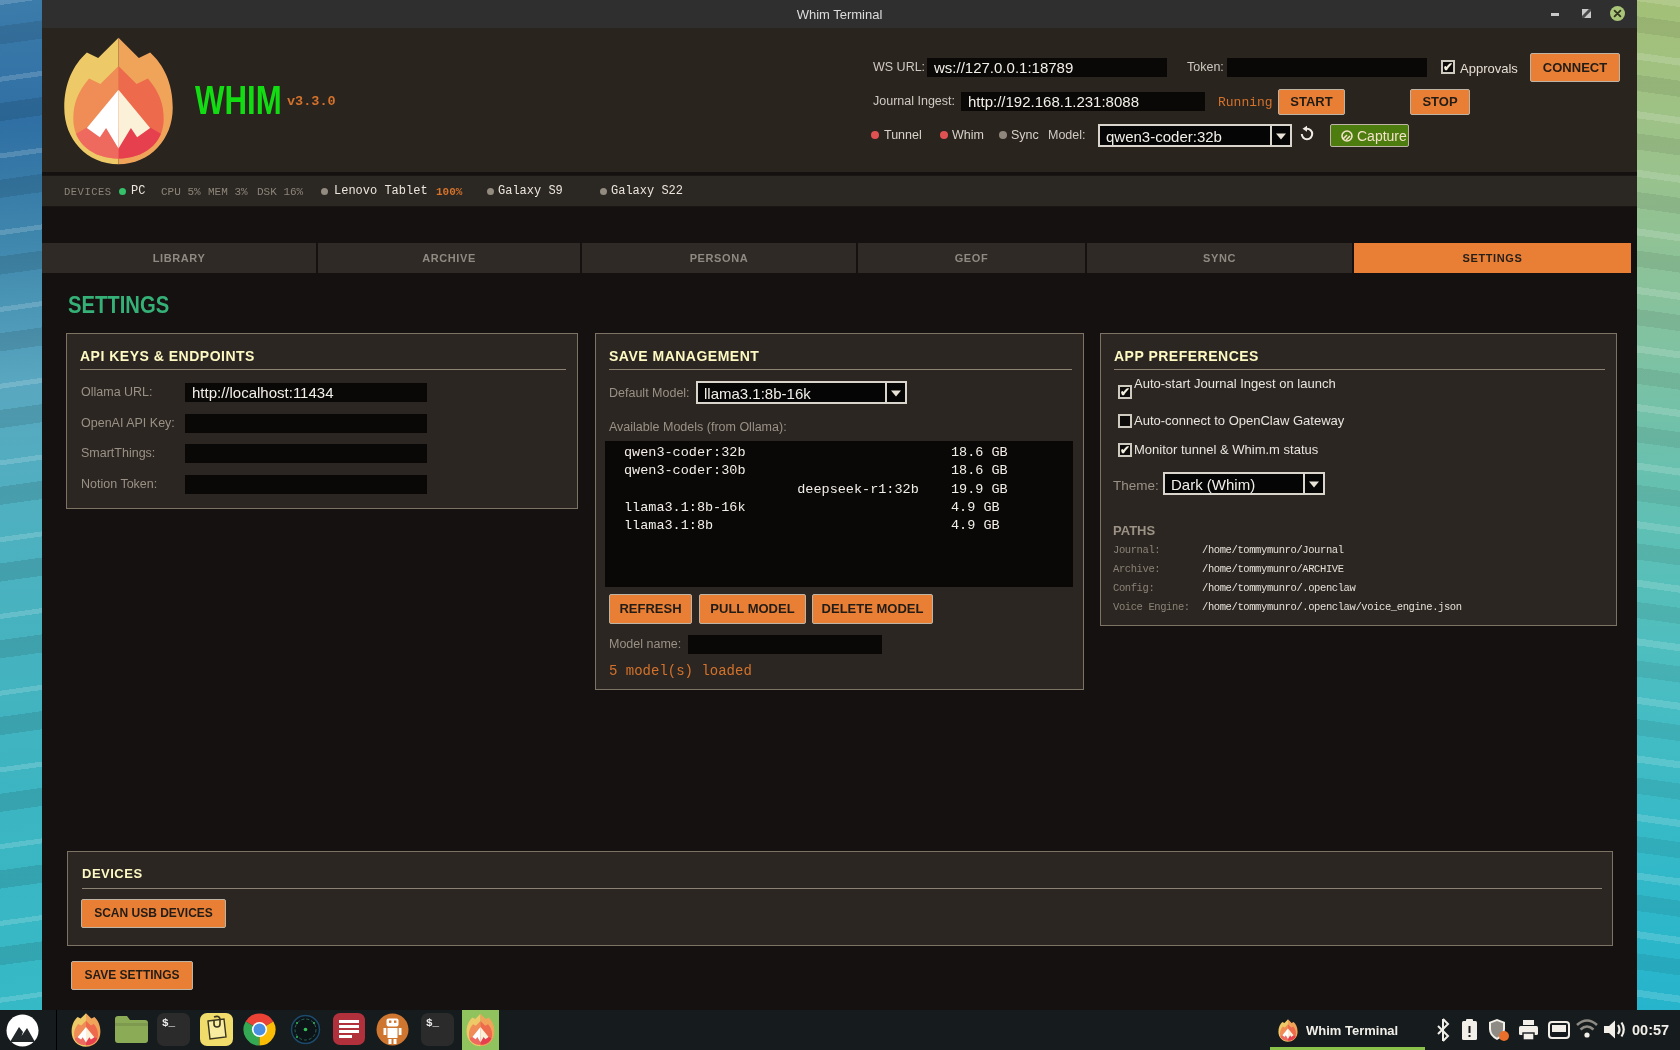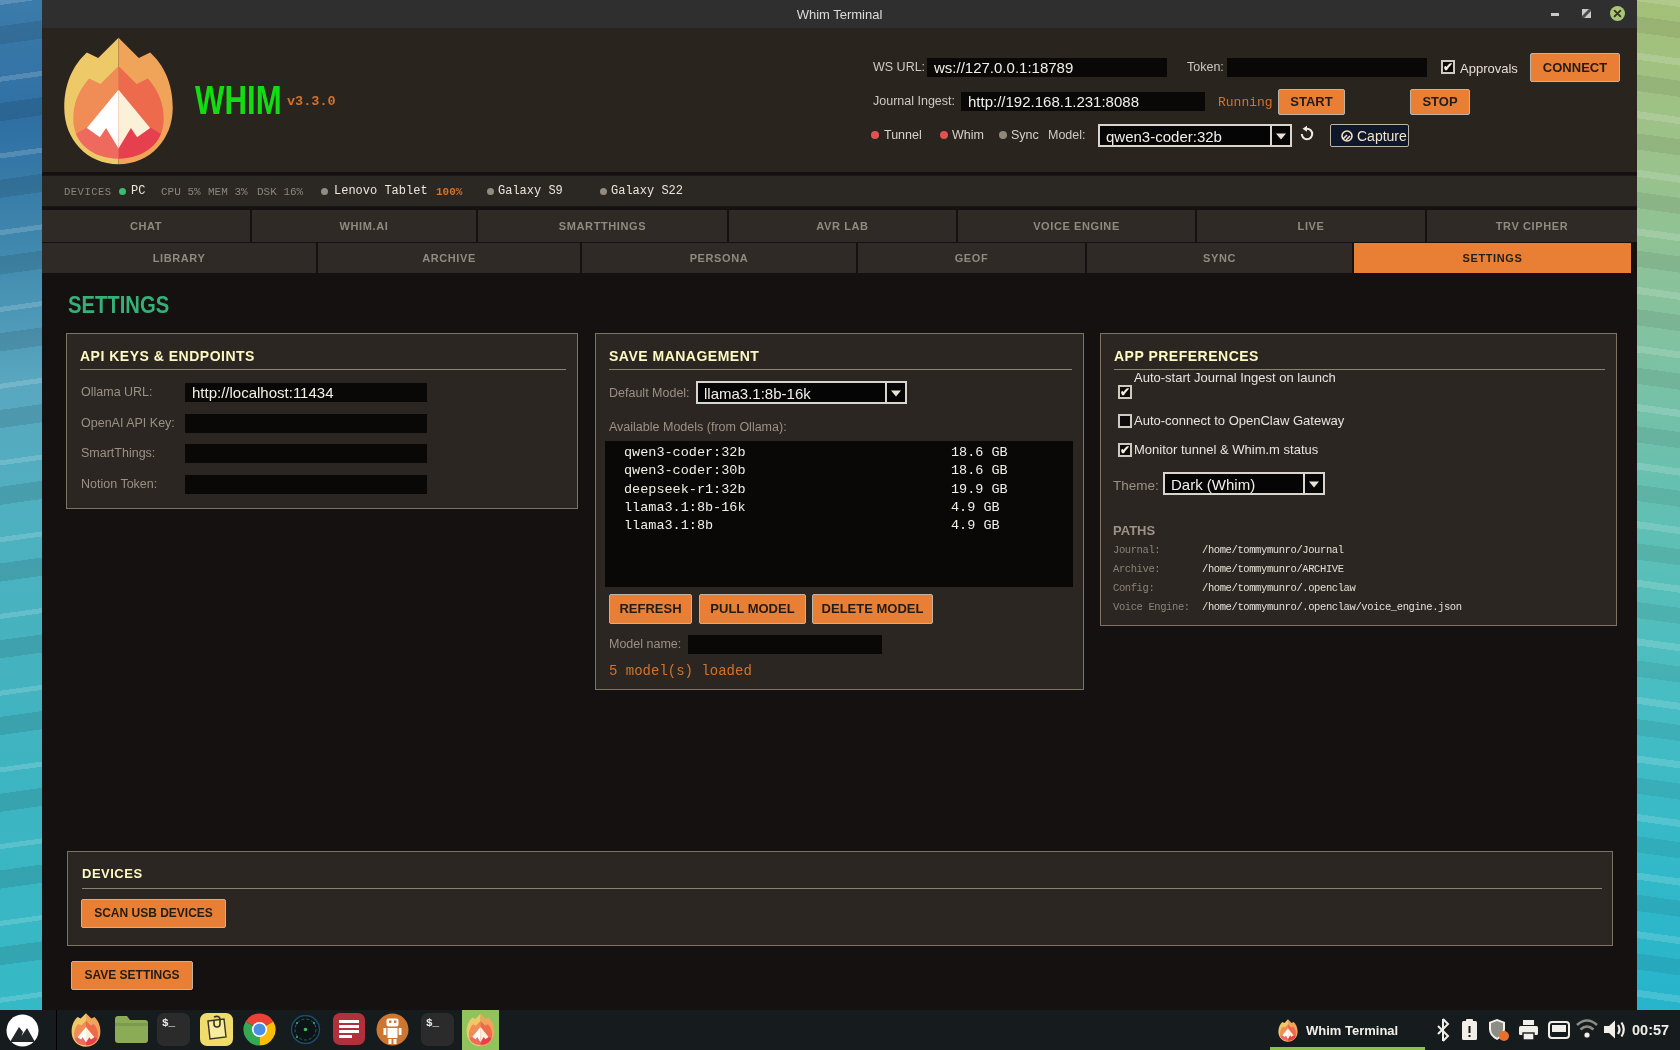--- a/index.html
+++ b/index.html
@@ -117,21 +117,21 @@
     <div class="select" style="left:1056px; top:96px; width:194px; height:23px;">
       <span class="sv">qwen3-coder:32b</span>
         <span class="arr"></span>
     </div>
     <svg style="position:absolute; left:1256px; top:97px;" width="18" height="18" viewBox="0 0 18 18">
       <g transform="scale(-1,1) translate(-18,0)">
       <path d="M14.2 9 A5.2 5.2 0 1 1 9 3.8" fill="none" stroke="#efece6" stroke-width="2"></path>
       <path d="M9 0.8 L13.5 3.8 L9 6.8 Z" fill="#efece6"></path>
       </g>
     </svg>
-    <div class="btn" style="left:1288px; top:96px; width:79px; height:23px; background:#0f172a; color:#f3e3c8; font-weight:normal;">
+    <div class="btn" style="left:1288px; top:96px; width:79px; height:23px; background:#4d7c0f; color:#f3e3c8; font-weight:normal;">
       <svg style="position:absolute; left:9px; top:4px;" width="14" height="14" viewBox="0 0 14 14">
         <circle cx="7" cy="7" r="5" fill="none" stroke="#f3e3c8" stroke-width="1.6"></circle>
         <path d="M3 10 L7 6 M6 11 L10 7" stroke="#f3e3c8" stroke-width="1.6"></path>
       </svg>
       <span style="position:absolute; left:26px; top:3px; font-size:14px;">Capture</span>
     </div>
   </div>
   <div id="devbar">
     <div class="mono" style="position:absolute; left:22px; top:10px; color:#8d857a; font-size:10.5px; letter-spacing:0.5px;">DEVICES</div>
     <div class="dot" style="left:77px; top:12px; width:7px; height:7px; background:#35c06a;"></div>
@@ -140,29 +140,20 @@
     <div class="mono" style="position:absolute; left:166px; top:10px; color:#8d857a; font-size:11px;font-family:Liberation Mono, monospace;">MEM 3%</div>
     <div class="mono" style="position:absolute; left:215px; top:10px; color:#8d857a; font-size:11px;">DSK 16%</div>
     <div class="dot" style="left:279px; top:12px; width:7px; height:7px; background:#938b80;"></div>
     <div class="mono" style="position:absolute; left:292px; top:8px; color:#ece6dd; font-size:12px;">Lenovo Tablet</div>
     <div class="mono" style="position:absolute; left:394px; top:10px; color:#d4722c; font-size:11px; font-weight:bold;">100%</div>
     <div class="dot" style="left:445px; top:12px; width:7px; height:7px; background:#938b80;"></div>
     <div class="mono" style="position:absolute; left:456px; top:8px; color:#ece6dd; font-size:12px;">Galaxy S9</div>
     <div class="dot" style="left:558px; top:12px; width:7px; height:7px; background:#938b80;"></div>
     <div class="mono" style="position:absolute; left:569px; top:8px; color:#ece6dd; font-size:12px;">Galaxy S22</div>
   </div>
-  <div id="tabs1">
-    <div class="tab" style="width:210px;">CHAT</div>
-      <div class="tab" style="width:226px;">WHIM.AI</div>
-      <div class="tab" style="width:251px;">SMARTTHINGS</div>
-    <div class="tab" style="width:229px;">AVR LAB</div>
-      <div class="tab" style="width:239px;">VOICE ENGINE</div>
-      <div class="tab" style="width:230px;">LIVE</div>
-    <div class="tab" style="width:210px; border-right:none;">TRV CIPHER</div>
-  </div>
   <div id="tabs2">
     <div class="tab" style="width:276px;">LIBRARY</div>
     <div class="tab" style="width:264px;">ARCHIVE</div>
     <div class="tab" style="width:276px;">PERSONA</div>
     <div class="tab" style="width:229px;">GEOF</div>
     <div class="tab" style="width:267px;">SYNC</div>
     <div class="tab active" style="width:277px; border-right:none;">SETTINGS</div>
   </div>
   <div id="content">
     <h1 class="settings">SETTINGS</h1>
@@ -183,38 +174,38 @@
       <div class="phr" style="width:463px;"></div>
       <div class="label" style="left:13px; top:52px;">Default Model:</div>
       <div class="select" style="left:100px; top:47px; width:211px; height:23px;">
         <span class="sv">llama3.1:8b-16k</span>
           <span class="arr"></span>
       </div>
       <div class="label" style="left:13px; top:86px;">Available Models (from Ollama):</div>
       <div class="mono" style="position:absolute; left:9px; top:107px; width:468px; height:146px; background:#0a0807; color:#f2efe9; font-size:13.5px; line-height:18.3px; padding-top:3px;">
         <div style="position:relative; left:19px;">qwen3-coder:32b<span style="position:absolute; left:327px;">18.6 GB</span></div>
         <div style="position:relative; left:19px;">qwen3-coder:30b<span style="position:absolute; left:327px;">18.6 GB</span></div>
-        <div style="position:relative; left:19px;">deepseek-r1:32b<span style="position:absolute; left:327px;">19.9 GB</span></div>
+        <div style="position:relative; left:19px;text-align:center;">deepseek-r1:32b<span style="position:absolute; left:327px;">19.9 GB</span></div>
         <div style="position:relative; left:19px;">llama3.1:8b-16k<span style="position:absolute; left:327px;">4.9 GB</span></div>
         <div style="position:relative; left:19px;">llama3.1:8b<span style="position:absolute; left:327px;">4.9 GB</span></div>
       </div>
       <div class="btn" style="left:13px; top:260px; width:83px; height:30px; font-size:13px; line-height:28px;">REFRESH</div>
       <div class="btn" style="left:103px; top:260px; width:107px; height:30px; font-size:13px; line-height:28px;">PULL MODEL</div>
       <div class="btn" style="left:216px; top:260px; width:121px; height:30px; font-size:13px; line-height:28px;">DELETE MODEL</div>
       <div class="label" style="left:13px; top:303px;">Model name:</div>
       <div class="inputbox" style="left:92px; top:301px; width:194px; height:19px;"></div>
       <div class="mono" style="position:absolute; left:13px; top:329px; color:#d4722c; font-size:14px;">5 model(s) loaded</div>
     </div>
     <div class="panel" style="left:1058px; top:60px; width:517px; height:293px;">
       <div class="ptitle">APP PREFERENCES</div>
       <div class="phr" style="width:491px;"></div>
       <div class="cb" style="left:17px; top:51px;">
           <span class="chk">✔</span>
         </div>
-      <div class="label" style="left:33px; top:36px; color:#e8e4de; font-size:13px;">Auto-start Journal Ingest on launch</div>
+      <div class="label" style="left:33px; top:42px; color:#e8e4de; font-size:13px;">Auto-start Journal Ingest on launch</div>
       <div class="cb off" style="left:17px; top:80px;"></div>
       <div class="label" style="left:33px; top:79px; color:#e8e4de; font-size:13px;">Auto-connect to OpenClaw Gateway</div>
       <div class="cb" style="left:17px; top:109px;">
           <span class="chk">✔</span>
         </div>
       <div class="label" style="left:33px; top:108px; color:#e8e4de; font-size:13px;">Monitor tunnel &amp; Whim.m status</div>
       <div class="label" style="left:12px; top:144px; font-size:13.5px;">Theme:</div>
       <div class="select" style="left:62px; top:138px; width:162px; height:23px;">
         <span class="sv">Dark (Whim)</span>
           <span class="arr"></span>

